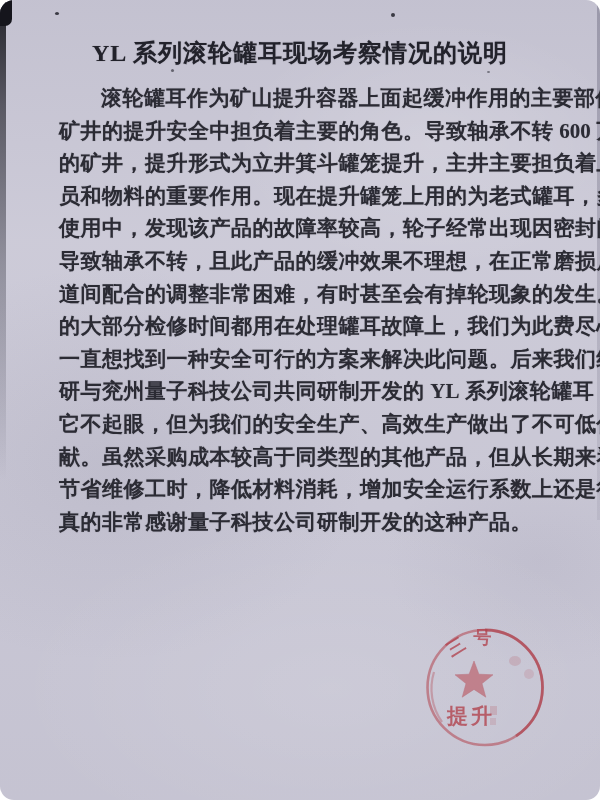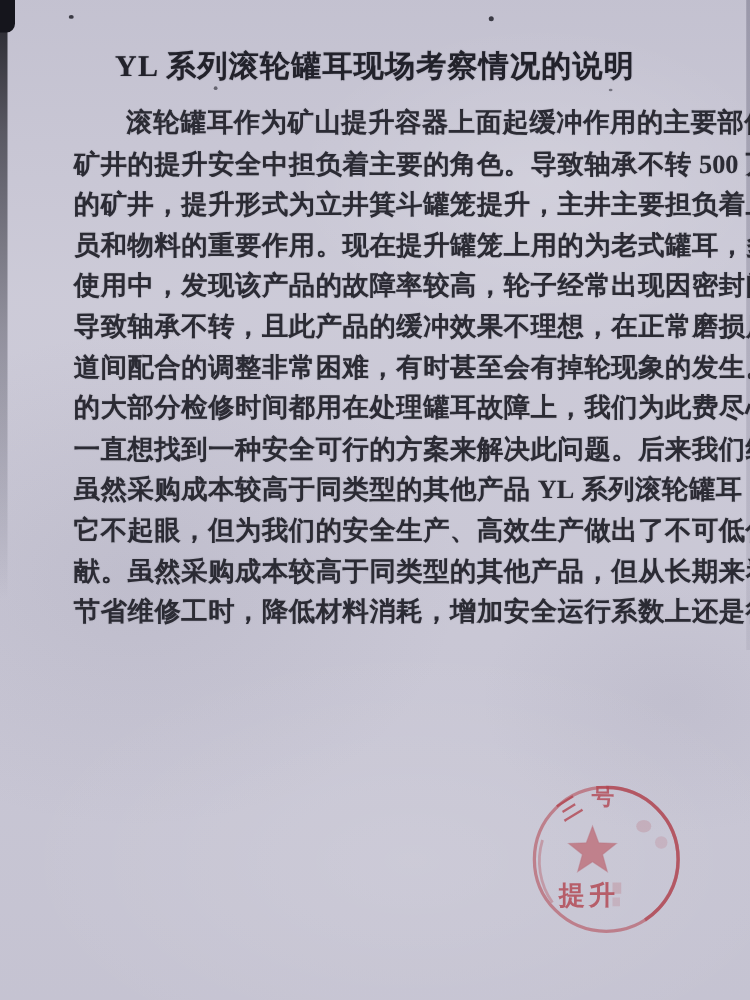--- a/index.html
+++ b/index.html
@@ -12,20 +12,21 @@
     position: relative;
     width: 600px; height: 800px;
     background-color: #cac8d6;
     background-image:
       radial-gradient(ellipse 320px 200px at 72% 18%, rgba(255,255,255,0.16), transparent 62%),
       radial-gradient(ellipse 420px 320px at 18% 58%, rgba(120,118,142,0.13), transparent 62%),
       radial-gradient(ellipse 520px 280px at 55% 86%, rgba(255,255,255,0.10), transparent 62%),
       radial-gradient(ellipse 260px 180px at 90% 70%, rgba(125,122,148,0.10), transparent 60%),
       linear-gradient(180deg, rgba(138,136,158,0.10), rgba(255,255,255,0.05) 30%, rgba(138,136,158,0.08) 100%);
     overflow: hidden;
+    border-radius: 14px;
   }
   
   .edge-left {
     position: absolute; left: 0; top: 0;
     width: 6px; height: 480px;
     background: linear-gradient(180deg,
       rgba(18,18,24,0.9) 0%, rgba(30,30,38,0.65) 22%,
       rgba(48,48,60,0.38) 55%, rgba(70,70,84,0.18) 82%, rgba(70,70,84,0) 100%);
   }
   .edge-corner {
@@ -94,32 +95,33 @@
   <div class="edge-right"></div>
   <div class="speck s1"></div>
   <div class="speck s2"></div>
   <div class="speck s3"></div>
   <div class="speck s4"></div>
 
   <h1 class="title">YL 系列滚轮罐耳现场考察情况的说明</h1>
 
   <div class="doc-body">
       <div class="line indent"><span>滚轮罐耳作为矿山提升容器上面起缓冲作用的主要部件，在</span></div>
-      <div class="line"><span>矿井的提升安全中担负着主要的角色。导致轴承不转 </span><strong>500</strong><span> 万吨</span></div>
+      <div class="line"><span>矿井的提升安全中担负着主要的角色。导致轴承不转 </span><strong>600</strong><span> 万吨</span></div>
       <div class="line"><span>的矿井，提升形式为立井箕斗罐笼提升，主井主要担负着上下人</span></div>
       <div class="line"><span>员和物料的重要作用。现在提升罐笼上用的为老式罐耳，多年的</span></div>
       <div class="line"><span>使用中，发现该产品的故障率较高，轮子经常出现因密封问题而</span></div>
       <div class="line"><span>导致轴承不转，且此产品的缓冲效果不理想，在正常磨损后与罐</span></div>
       <div class="line"><span>道间配合的调整非常困难，有时甚至会有掉轮现象的发生。每天</span></div>
       <div class="line"><span>的大部分检修时间都用在处理罐耳故障上，我们为此费尽心血，</span></div>
       <div class="line"><span>一直想找到一种安全可行的方案来解决此问题。后来我们经过调</span></div>
-      <div class="line"><span>虽然采购成本较高于同类型的其他产品 </span><strong>YL</strong><span> 系列滚轮罐耳，别看</span></div>
+      <div class="line"><span>研与兖州量子科技公司共同研制开发的 </span><strong>YL</strong><span> 系列滚轮罐耳，别看</span></div>
       <div class="line"><span>它不起眼，但为我们的安全生产、高效生产做出了不可低估的贡</span></div>
       <div class="line"><span>献。虽然采购成本较高于同类型的其他产品，但从长期来看，在</span></div>
       <div class="line"><span>节省维修工时，降低材料消耗，增加安全运行系数上还是很好的，</span></div>
+      <div class="line last"><span>真的非常感谢量子科技公司研制开发的这种产品。</span></div>
     </div>
 
   <svg class="stamp" viewBox="0 0 135 135">
 
     <circle cx="65" cy="65.5" r="57.5" fill="none" stroke="#b2444f" stroke-width="2.6" opacity="0.55"></circle>
     <path d="M 65 8 A 57.5 57.5 0 0 1 122.5 65.5 A 57.5 57.5 0 0 1 96 114" fill="none" stroke="#ae3e4a" stroke-width="2.8" opacity="0.6"></path>
     <path d="M 22 100 A 57.5 57.5 0 0 1 14 50" fill="none" stroke="#b2444f" stroke-width="2.2" opacity="0.35"></path>
 
     <polygon points="54,39 58.9,52.2 73,52.8 62,61.6 65.8,75.2 54,67.4 42.2,75.2 46,61.6 35,52.8 49.1,52.2" fill="#bb5660" opacity="0.62" stroke="#ae3e4a" stroke-width="1" stroke-opacity="0.5"></polygon>
 

